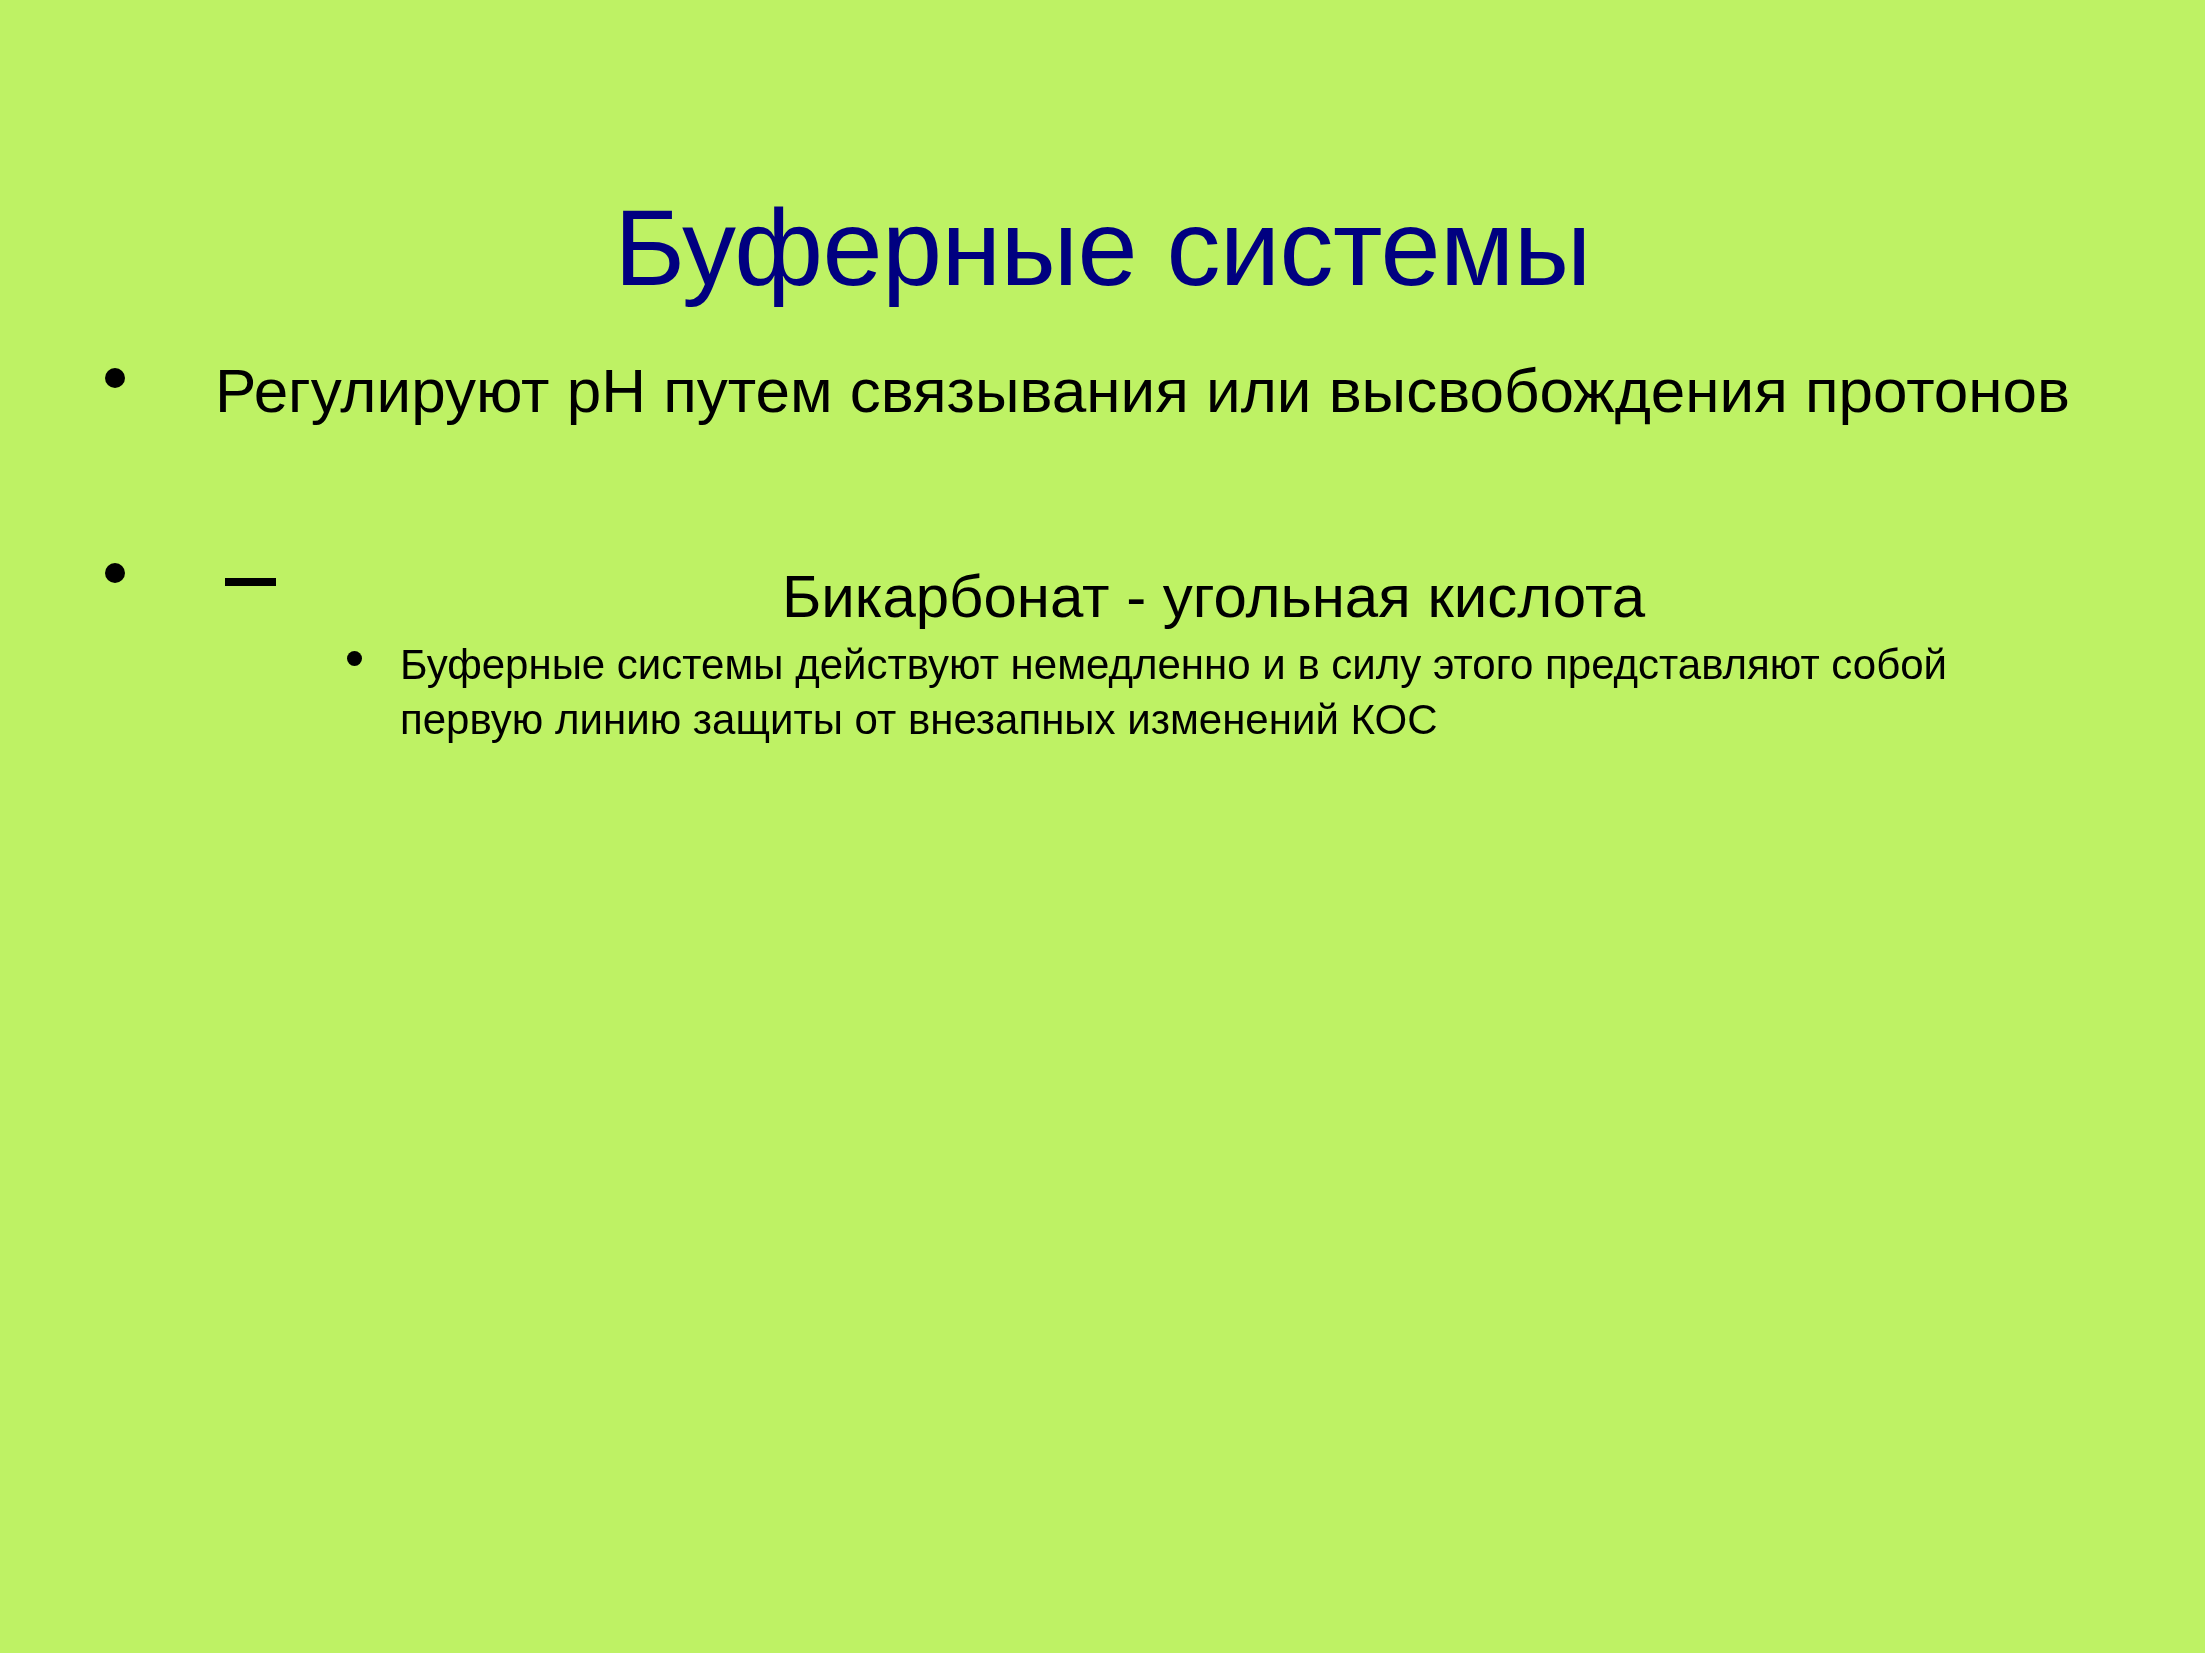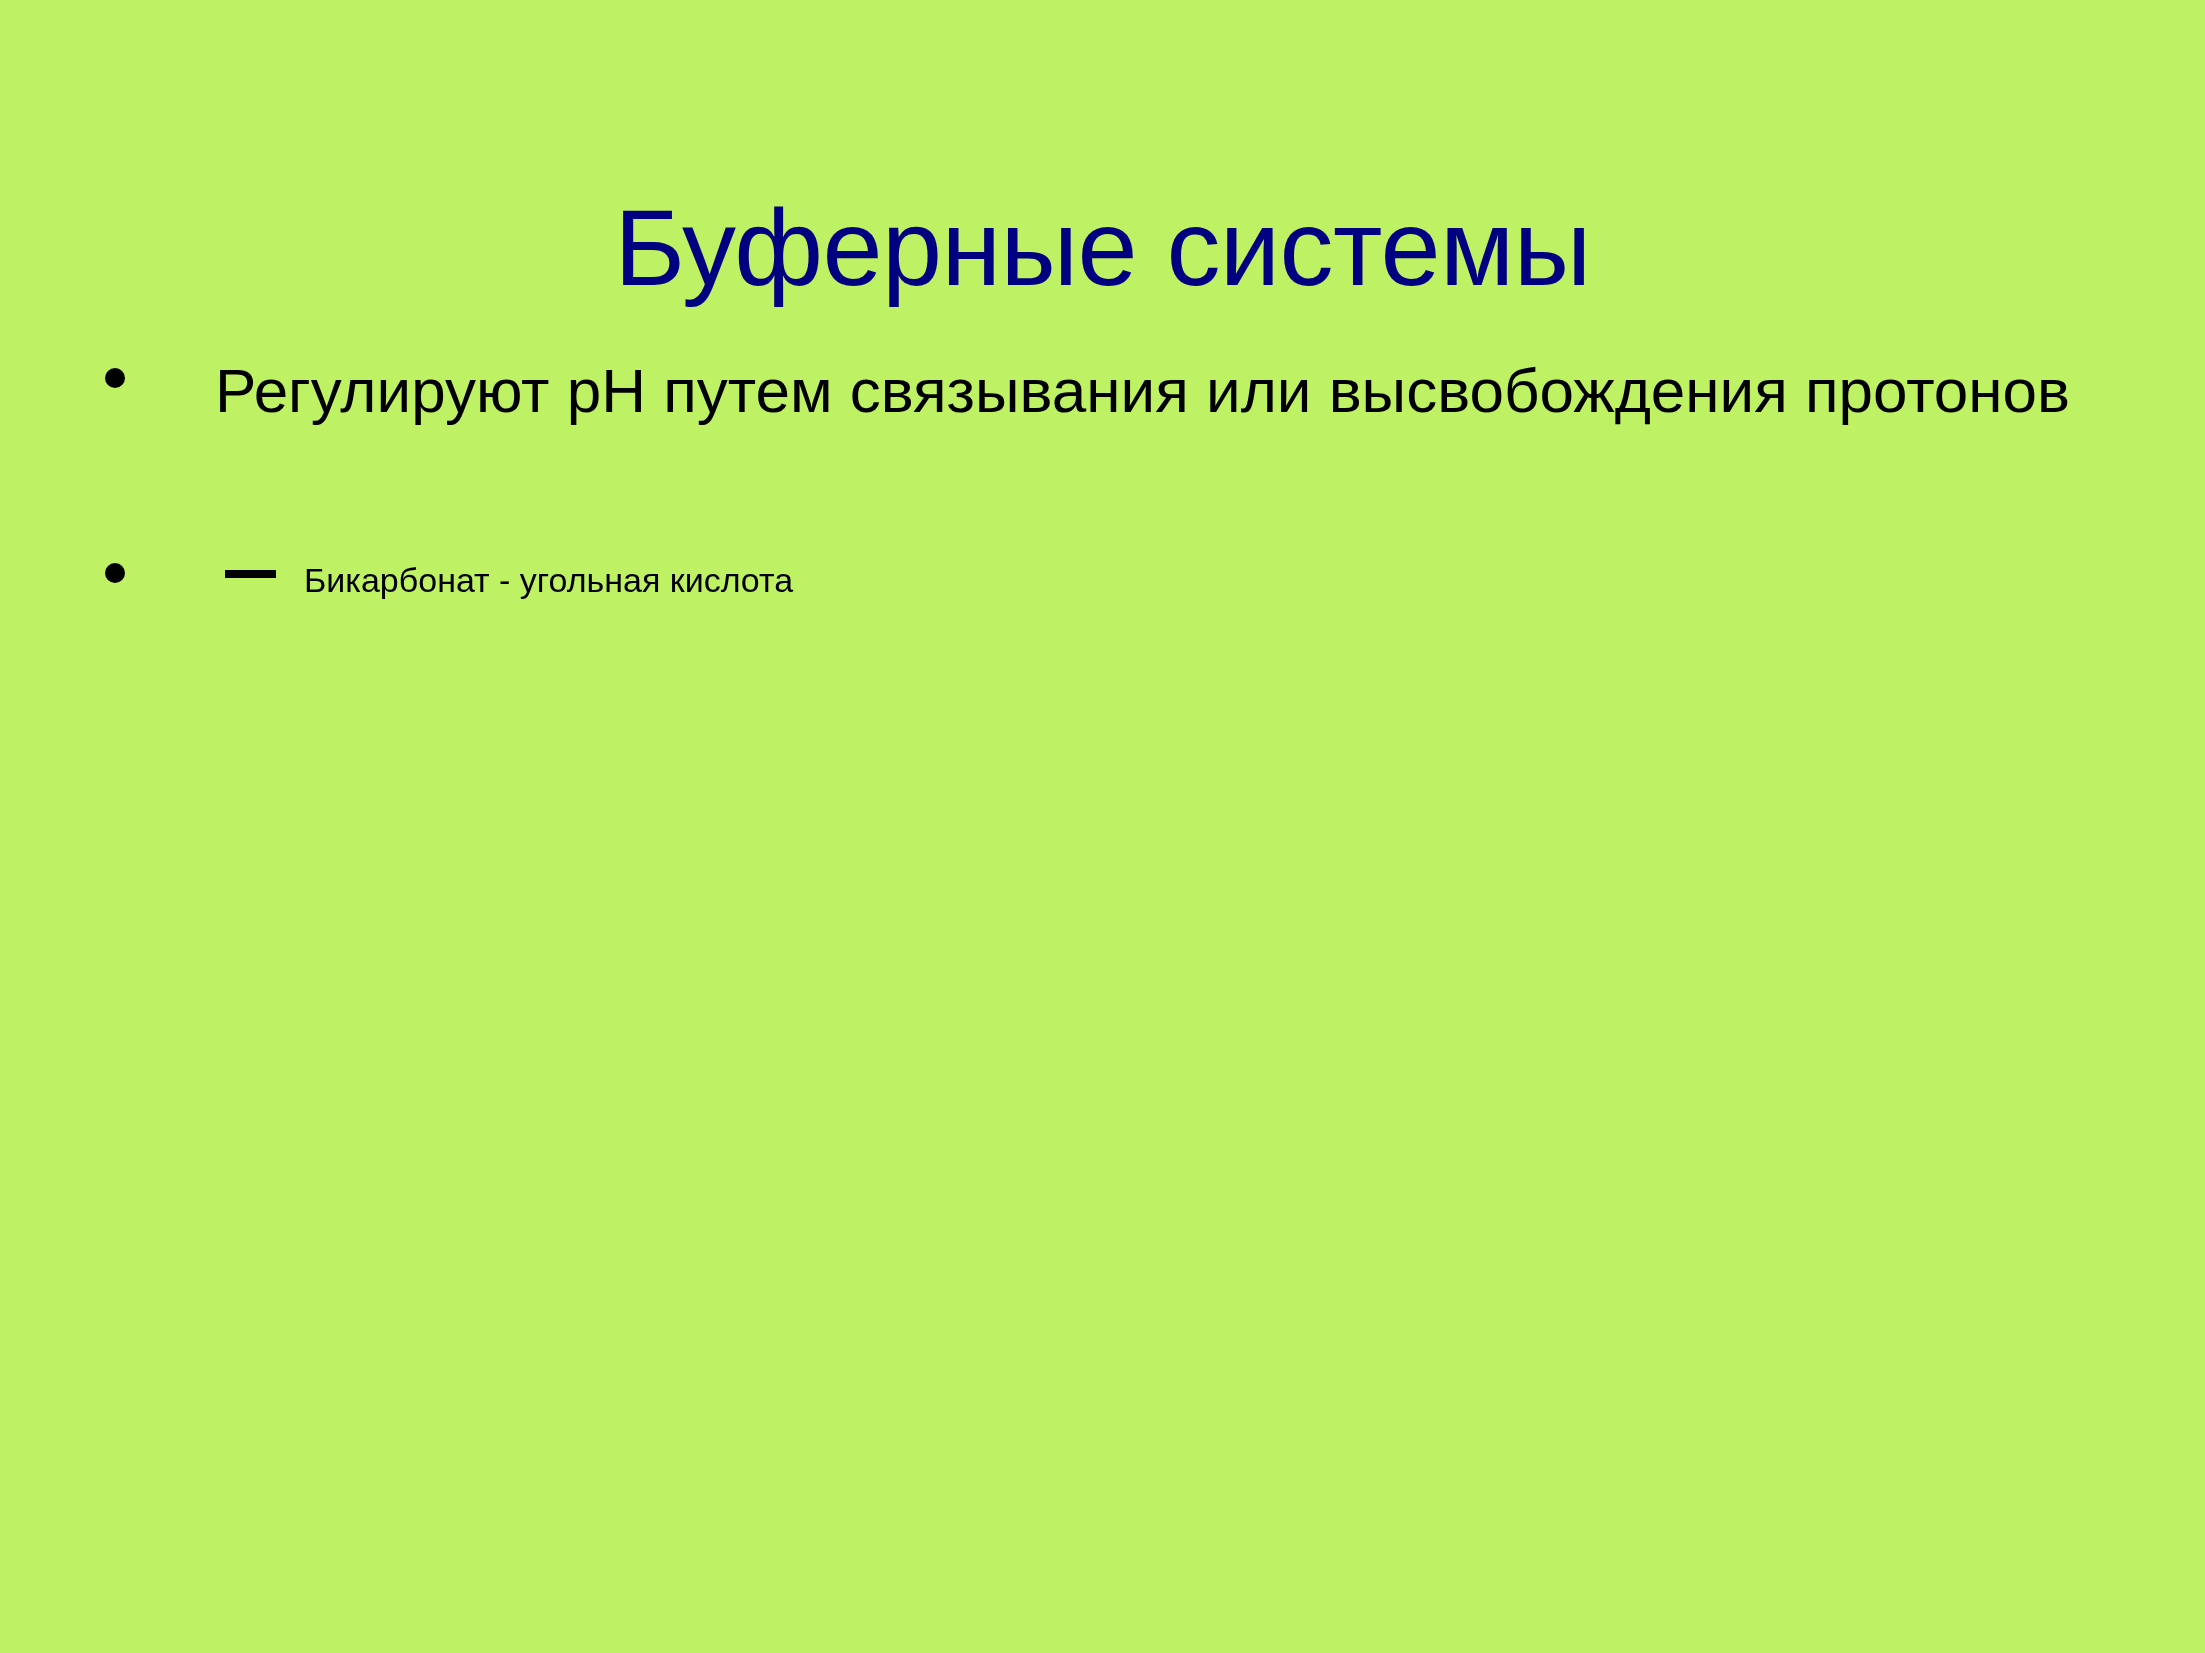--- a/index.html
+++ b/index.html
@@ -68,23 +68,24 @@
     top: 0.24em;
     width: 20px;
     height: 20px;
     border-radius: 50%;
     background: #000000;
   }
 
   
   .lvl2 {
     padding-left: 221px;
-    font-size: 34px;
+    font-size: 60px;
     line-height: 1.22;
     max-width: 1819px;
+    text-align: center;
   }
   .lvl2 .bullet-marker {
     position: absolute;
     left: 142px;
     top: 0.30em;
     width: 51px;
     height: 8.3px;
     background: #000000;
   }
 
@@ -131,16 +132,20 @@
 
     <div class="gap-sm"></div>
 
     <div class="outline-item lvl2">
       <span class="bullet-marker"></span>
       <span class="bullet-text">Бикарбонат - угольная кислота</span>
     </div>
 
     <div class="gap-xs"></div>
 
+    <div class="outline-item lvl3">
+      <span class="bullet-marker"></span>
+      <span class="bullet-text">Буферные системы действуют немедленно и в силу этого представляют собой первую линию защиты от внезапных изменений КОС</span>
+    </div>
 
   </div>
 </div>
 
 
 </body></html>

